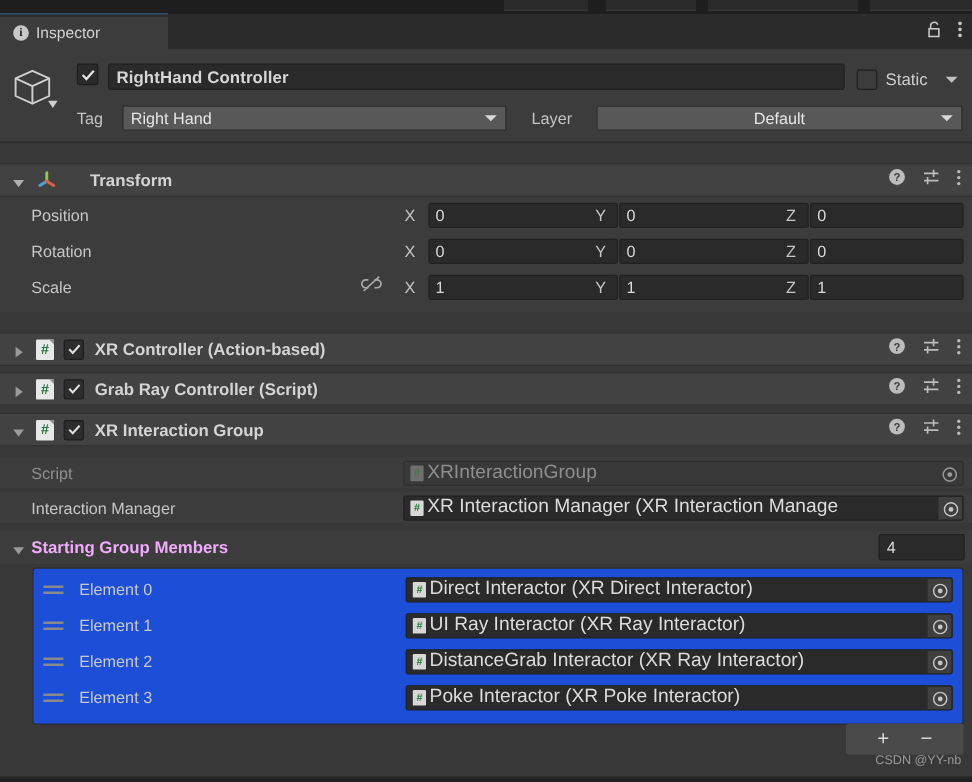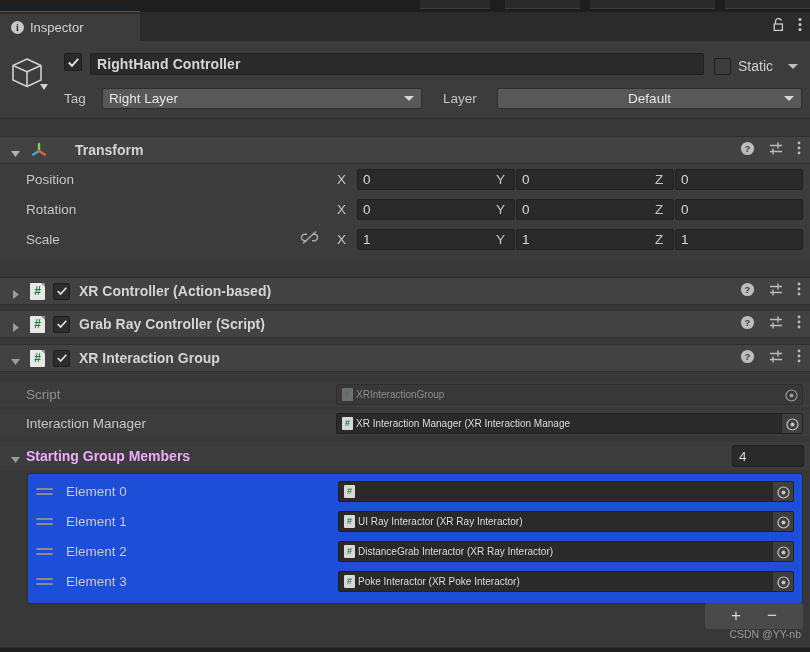--- a/index.html
+++ b/index.html
@@ -76,21 +76,21 @@
   
   .prow { position:absolute; left:0; width:810px; height:26px; display:flex; align-items:center; background:#3c3c3c; }
   .prow .plabel { position:absolute; left:26px; font-size:13.5px; color:#c6c6c6; }
   .objfield { position:absolute; height:21px; background:#2a2a2a; border:1px solid #212121;
     border-radius:2px; display:flex; align-items:center; overflow:hidden; }
   .objfield.disabled { background:#383838; border-color:#2e2e2e; }
   .objfield .mini { width:11px; height:13px; margin-left:5px; flex:0 0 auto; border-radius:1px;
     background:#d8d8d8; color:#1f7a33; font-size:9px; font-weight:bold;
     display:flex; align-items:center; justify-content:center; line-height:1; }
   .objfield.disabled .mini { background:#6f6f6f; color:#3f7a4c; }
-  .objfield .otext { margin-left:3px; font-size:10px; color:#dcdcdc; white-space:nowrap; }
+  .objfield .otext { margin-left:3px; font-size:16px; color:#dcdcdc; white-space:nowrap; }
   .objfield.disabled .otext { color:#8e8e8e; }
   .picker { position:absolute; right:0; top:0; width:21px; height:21px; background:#3f3f3f;
     border-left:1px solid #262626; display:flex; align-items:center; justify-content:center; }
   .picker.flat { background:transparent; border-left:none; }
 
   
   .list-panel { position:absolute; background:#1d4ed8; border:1px solid #2d2d2d; border-radius:3px; }
   .list-row { position:relative; height:30px; display:flex; align-items:center; }
   .handle { position:absolute; left:22px; width:17px; }
   .handle div { height:2px; background:#8a8a8a; margin:3px 0; border-radius:1px; }
@@ -158,21 +158,21 @@
       <span class="static-wrap">
         <span class="static-chk"></span>
         <span class="static-label">Static</span>
         <span class="caret" style="margin-left:8px;margin-right:4px;"></span>
       </span>
     </div>
 
     <div class="tagrow">
       <span class="lbl" style="position:absolute;left:64px;">Tag</span>
       <span class="dropdown" style="position:absolute;left:102px;width:320px;">
-        <span>Right Layer</span>
+        <span>Right Hand</span>
         <span class="caret"></span>
       </span>
       <span class="lbl" style="position:absolute;left:443px;">Layer</span>
       <span class="dropdown" style="position:absolute;left:497px;width:305px;justify-content:center;">
         <span>Default</span>
         <span class="caret"></span>
       </span>
     </div>
   </div>
 
@@ -406,20 +406,21 @@
   <div class="list-panel" style="left:27px;top:473px;width:776px;height:131px;">
 
     <div class="list-row" style="top:2px;">
       <span class="handle" style="left:8px;">
           <div></div>
           <div></div>
         </span>
       <span class="elem-label" style="left:38px;">Element 0</span>
       <span class="objfield" style="left:310px;width:456px;">
         <span class="mini">#</span>
+        <span class="otext">Direct Interactor (XR Direct Interactor)</span>
         <span class="picker">
           <svg width="13" height="13" viewBox="0 0 13 13">
               <circle cx="6.5" cy="6.5" r="5.5" fill="none" stroke="#c6c6c6" stroke-width="1.2"></circle>
               <circle cx="6.5" cy="6.5" r="2" fill="#c6c6c6"></circle>
             </svg>
         </span>
       </span>
     </div>
 
     <div class="list-row" style="top:2px;">

